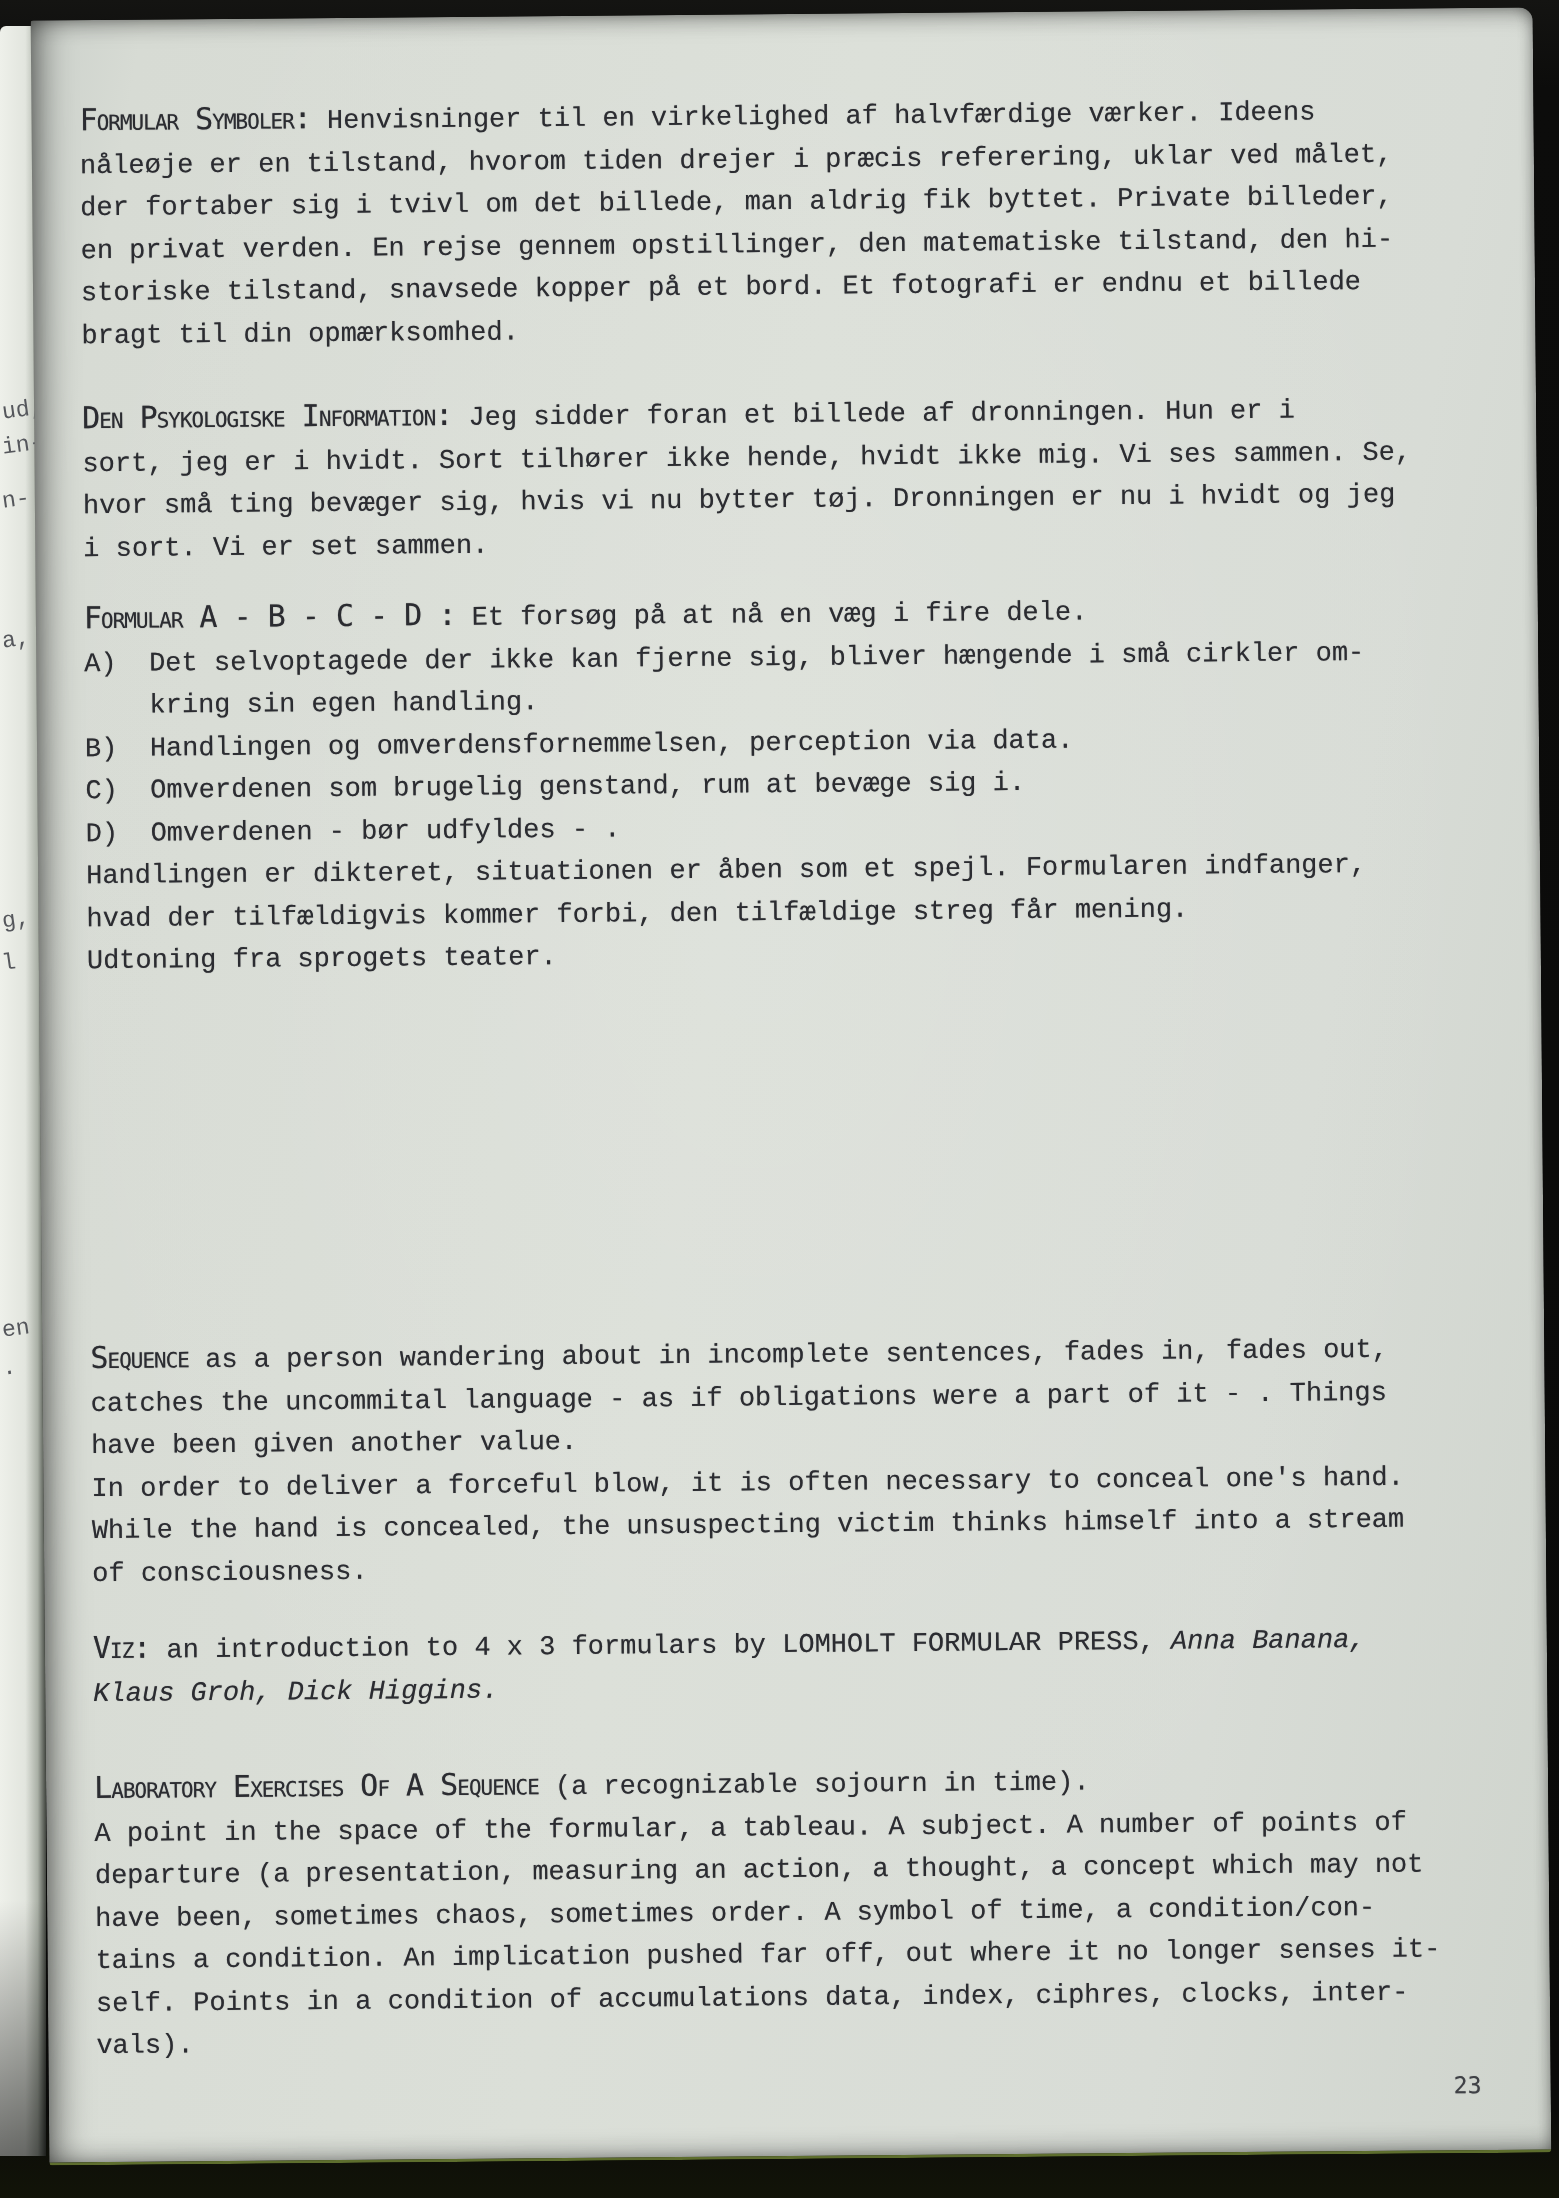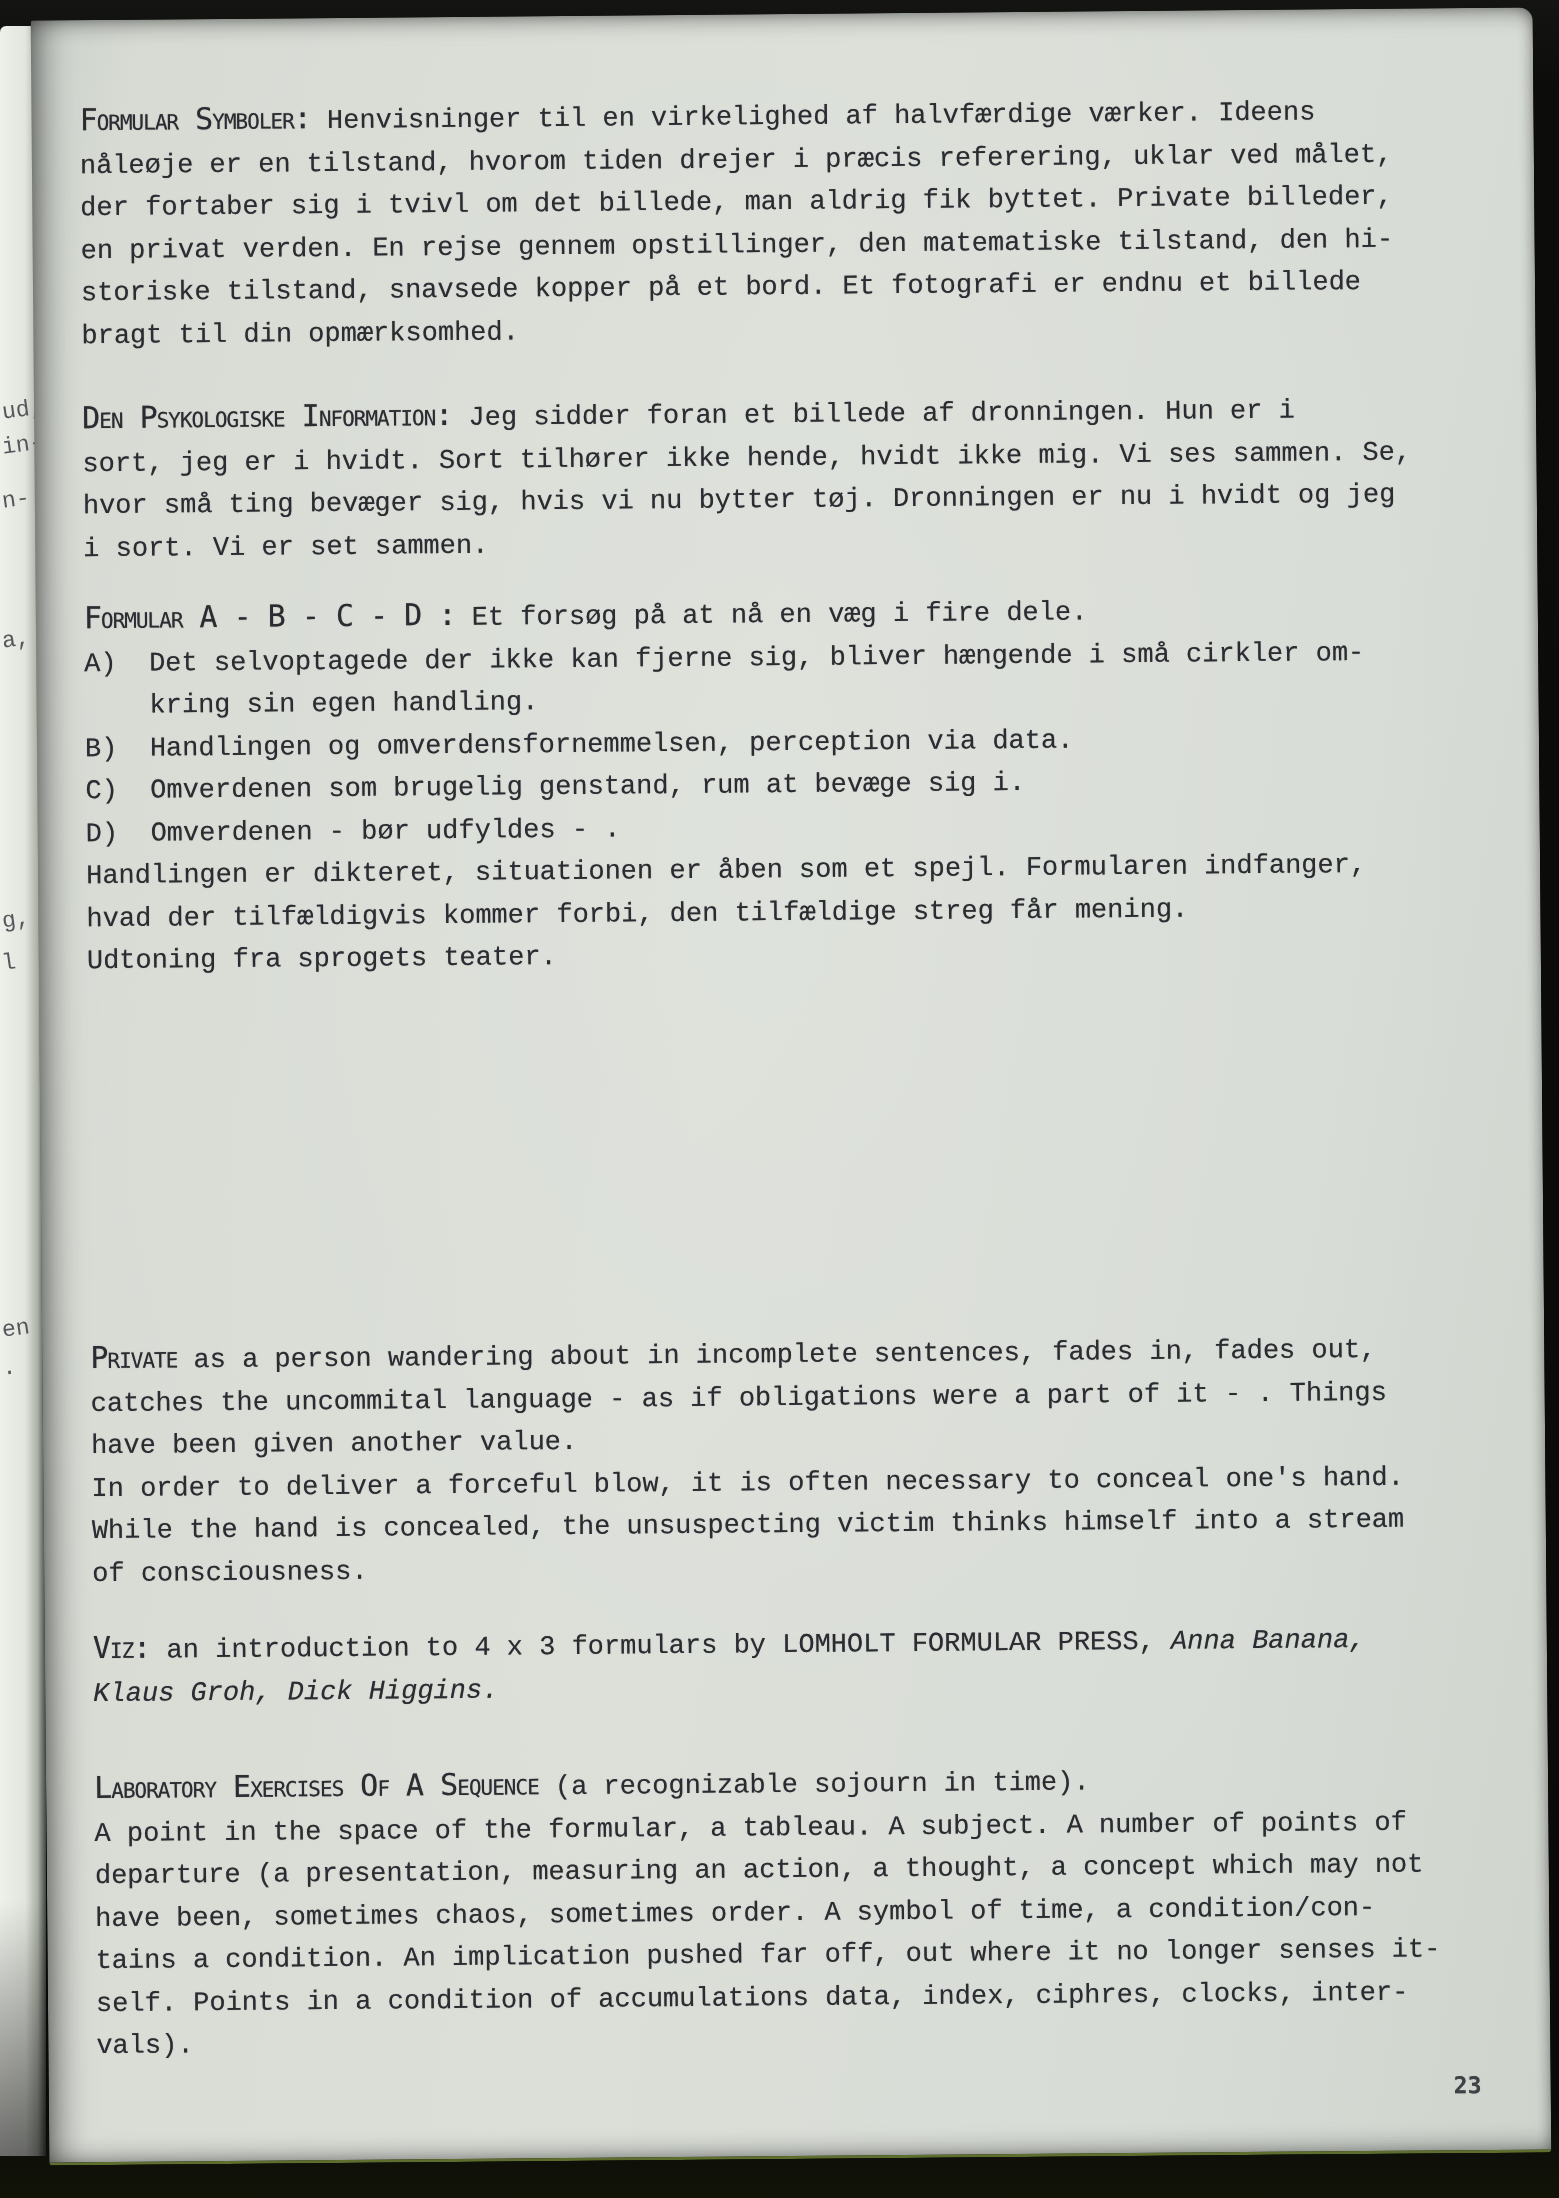--- a/index.html
+++ b/index.html
@@ -56,21 +56,20 @@
     font-size:27px;
     white-space:pre-wrap;
     text-shadow:0 0 .8px rgba(43,44,49,.55);
   }
   .it{font-style:italic;}
   .pageno{
     position:absolute;left:1405px;top:2064px;
     font-family:"DejaVu Sans Mono",monospace;
     font-size:23px;color:#3f4146;
     text-shadow:0 0 .8px rgba(43,44,49,.45);
-    font-weight:bold;
   }
 </style>
 </head>
 <body>
 
 <div class="scan">
 
   <div class="facing-edge">
     <span class="frag" style="top:371px">ud,</span>
     <span class="frag" style="top:406px">in-</span>
@@ -99,21 +98,21 @@
     <div class="para" style="top:578px"><span class="hd">Formular A - B - C - D :</span><span class="body-lines"> Et forsøg på at nå en væg i fire dele.
 A)  Det selvoptagede der ikke kan fjerne sig, bliver hængende i små cirkler om-
     kring sin egen handling.
 B)  Handlingen og omverdensfornemmelsen, perception via data.
 C)  Omverdenen som brugelig genstand, rum at bevæge sig i.
 D)  Omverdenen - bør udfyldes - .
 Handlingen er dikteret, situationen er åben som et spejl. Formularen indfanger,
 hvad der tilfældigvis kommer forbi, den tilfældige streg får mening.
 Udtoning fra sprogets teater.</span></div>
 
-    <div class="para" style="top:1318px"><span class="hd">Private</span><span class="body-lines"> as a person wandering about in incomplete sentences, fades in, fades out,
+    <div class="para" style="top:1318px"><span class="hd">Sequence</span><span class="body-lines"> as a person wandering about in incomplete sentences, fades in, fades out,
 catches the uncommital language - as if obligations were a part of it - . Things
 have been given another value.
 In order to deliver a forceful blow, it is often necessary to conceal one's hand.
 While the hand is concealed, the unsuspecting victim thinks himself into a stream
 of consciousness.</span></div>
 
     <div class="para" style="top:1608px"><span class="hd">Viz:</span><span class="body-lines"> an introduction to 4 x 3 formulars by LOMHOLT FORMULAR PRESS, </span><span class="body-lines it">Anna Banana,</span><span class="body-lines it">
 Klaus Groh, Dick Higgins.</span></div>
 
     <div class="para" style="top:1748px"><span class="hd">Laboratory Exercises Of A Sequence</span><span class="body-lines"> (a recognizable sojourn in time).

